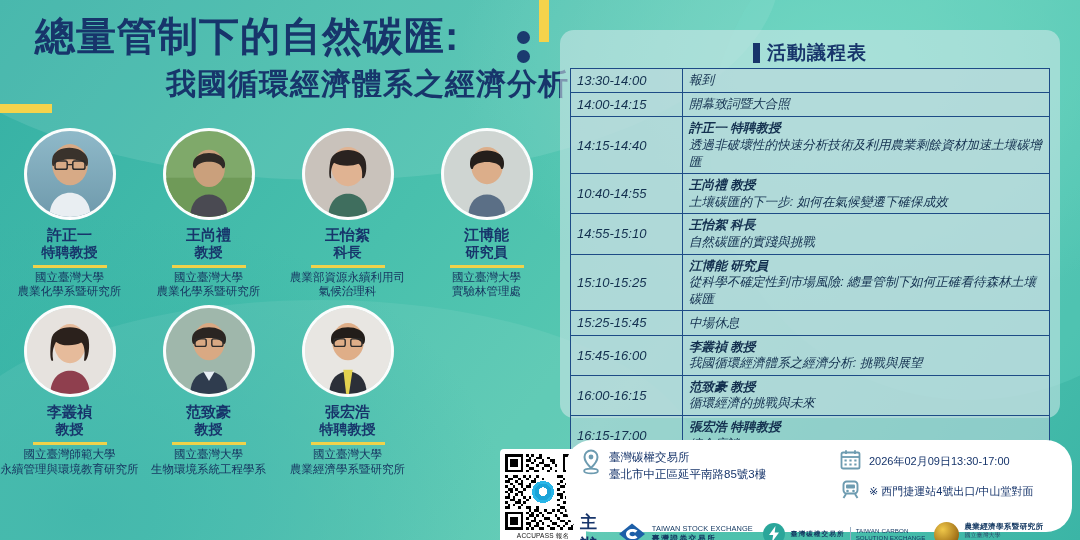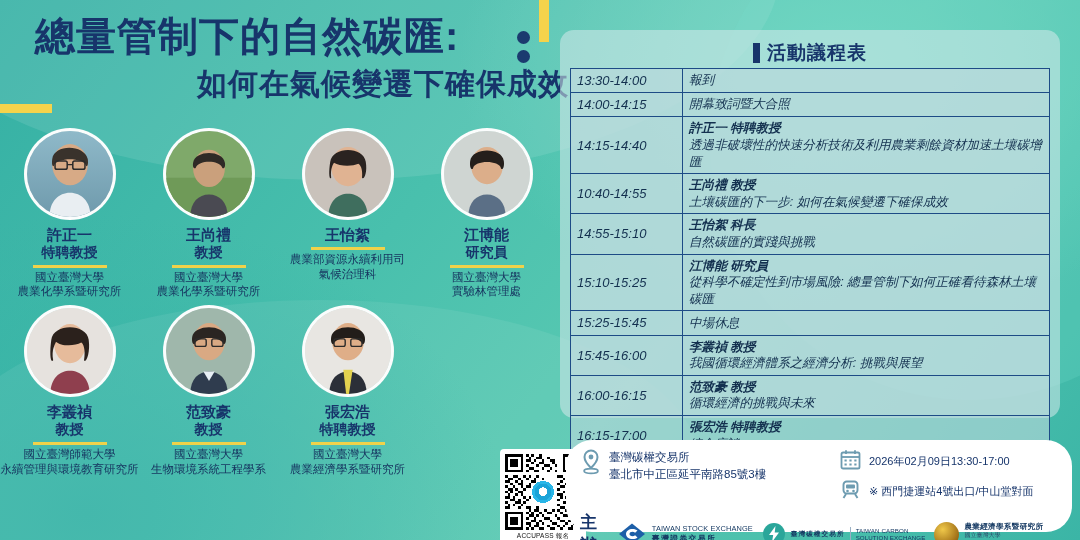--- a/index.html
+++ b/index.html
@@ -143,21 +143,21 @@
   <div class="swoosh s2"></div>
   <div class="swoosh s3"></div>
 
   <div class="yellow-bar-h"></div>
   <div class="yellow-bar-v"></div>
   <div class="navy-dot d1"></div>
   <div class="navy-dot d2"></div>
 
   <div class="title-wrap">
     <div class="title-line1">總量管制下的自然碳匯:</div>
-    <div class="title-line2">如何在氣候變遷下確保成效</div>
+    <div class="title-line2">我國循環經濟體系之經濟分析</div>
   </div>
 
   <div class="speakers">
 
     <div class="spk-row">
       <div class="spk">
         <div class="photo">
           <svg class="ph-inner" viewBox="0 0 92 92">
               <defs>
                 <linearGradient id="p1" x1="0" y1="0" x2="0" y2="1">
@@ -201,20 +201,21 @@
       <div class="spk">
         <div class="photo">
           <svg class="ph-inner" viewBox="0 0 92 92">
               <rect width="92" height="92" fill="#c9c2bb"></rect>
               <ellipse cx="46" cy="38" rx="18" ry="21" fill="#e0b392"></ellipse>
               <path d="M25 92c0-17 10-25 21-25s21 8 21 25z" fill="#3f6e5e"></path>
               <path d="M27 33c2-17 36-17 38 0 2 12-2 20-4 17 1-10-2-14-4-15-6 3-20 3-26-1-1 2-4 6-3 16-2 3-3-5-1-17z" fill="#2a2320"></path>
             </svg>
         </div>
         <div class="spk-name">王怡絮</div>
+        <div class="spk-title">科長</div>
         <div class="rule"></div>
         <div class="spk-org">農業部資源永續利用司</div>
         <div class="spk-org">氣候治理科</div>
       </div>
 
       <div class="spk">
         <div class="photo">
           <svg class="ph-inner" viewBox="0 0 92 92">
               <rect width="92" height="92" fill="#cfd5d2"></rect>
               <ellipse cx="46" cy="37" rx="17" ry="20" fill="#dcae8a"></ellipse>

